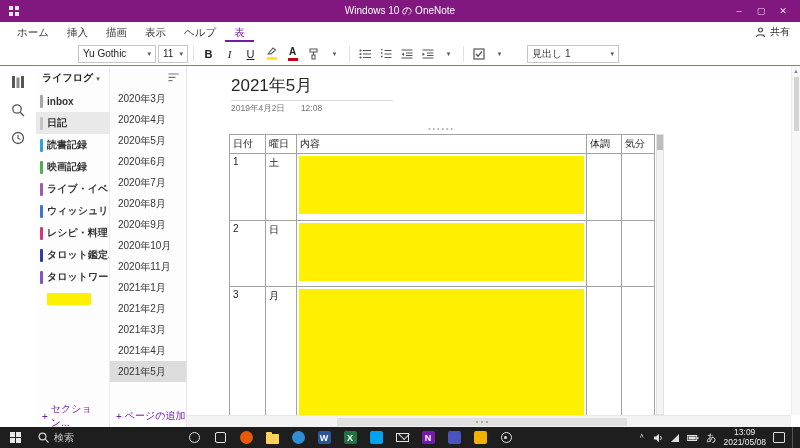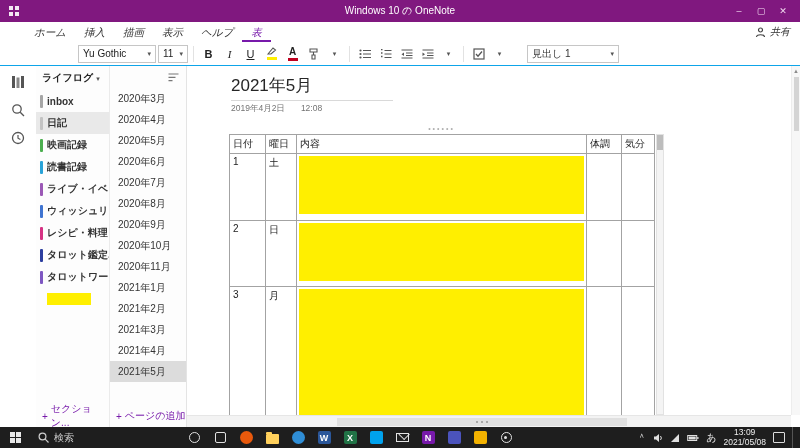--- a/index.html
+++ b/index.html
@@ -9,21 +9,21 @@
 
   
   .titlebar { height:22px; background:#80187f; color:#fff; display:flex; align-items:center; position:relative; }
   .app-grid { margin-left:9px; width:10px; height:10px; display:grid; grid-template-columns:4px 4px; grid-template-rows:4px 4px; gap:2px; }
   .app-grid span { background:#fff; opacity:.9; }
   .tb-title { position:absolute; left:0; right:0; text-align:center; font-size:10px; pointer-events:none; }
   .win-controls { margin-left:auto; display:flex; margin-right:6px; }
   .win-btn { width:22px; height:22px; line-height:22px; text-align:center; font-size:9px; color:#f0d8ef; }
 
   
-  .tabs-row { height:20px; display:flex; align-items:center; padding-left:25px; background:#fff; font-size:10.5px; position:relative;font-style:italic; }
+  .tabs-row { height:20px; display:flex; align-items:center; padding-left:8px; background:#fff; font-size:10.5px; position:relative; }
   .tab { padding:0 9px; height:20px; line-height:20px; color:#333; cursor:default; }
   .tab.active { color:#7719aa; box-shadow:inset 0 -2px 0 #7719aa; }
   .share-btn { position:absolute; right:10px; top:0; height:20px; display:flex; align-items:center; gap:4px; font-size:10px; color:#333; }
 
   
   .toolbar { height:24px; display:flex; align-items:center; gap:2px; padding:0 10px; border-bottom:1px solid #0ea5e9; font-size:11px; background:#fff; }
   .tool-spacer { width:66px; }
   .select-box { border:1px solid #c6c6c6; height:18px; display:flex; align-items:center; padding:0 4px; font-size:10px; gap:4px; background:#fff; }
   .font-box { width:78px; justify-content:space-between; }
   .size-box { width:30px; justify-content:space-between; }
@@ -265,26 +265,26 @@
       <div>
           <div class="sec-item">
             <span class="sec-bar" style="background: rgb(166, 166, 166);"></span>
             <span class="sec-label">inbox</span>
           </div>
           <div class="sec-item selected">
             <span class="sec-bar" style="background: rgb(195, 195, 195);"></span>
             <span class="sec-label">日記</span>
           </div>
           <div class="sec-item">
+            <span class="sec-bar" style="background: rgb(41, 163, 216);"></span>
+            <span class="sec-label">読書記録</span>
+          </div>
+          <div class="sec-item">
             <span class="sec-bar" style="background: rgb(76, 175, 80);"></span>
             <span class="sec-label">映画記録</span>
-          </div>
-          <div class="sec-item">
-            <span class="sec-bar" style="background: rgb(41, 163, 216);"></span>
-            <span class="sec-label">読書記録</span>
           </div>
           <div class="sec-item">
             <span class="sec-bar" style="background: rgb(155, 89, 182);"></span>
             <span class="sec-label">ライブ・イベン...</span>
           </div>
           <div class="sec-item">
             <span class="sec-bar" style="background: rgb(63, 116, 209);"></span>
             <span class="sec-label">ウィッシュリスト</span>
           </div>
           <div class="sec-item">

